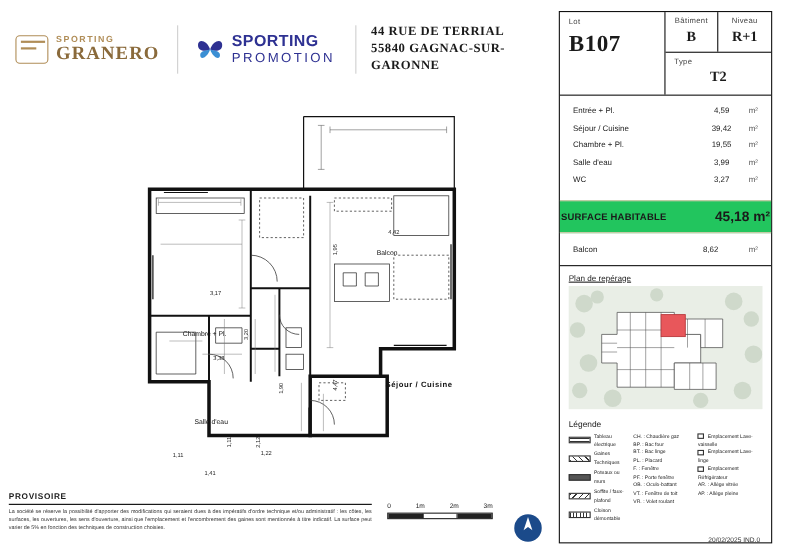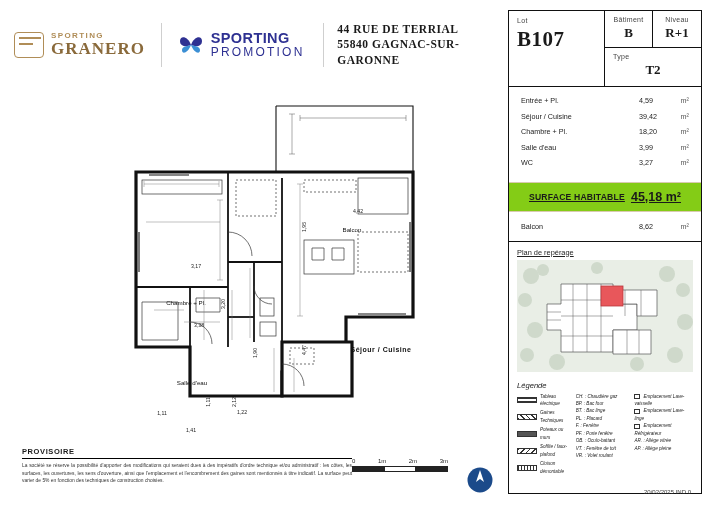--- a/index.html
+++ b/index.html
@@ -35,21 +35,21 @@
   .promo-top { font-size: 14.5px; letter-spacing: .4px; color: #2e3192; font-weight: bold; }
   .promo-bottom { font-size: 12px; letter-spacing: 2.2px; color: #2e3192; }
   .vrule2 { width: 1px; height: 44px; background: #cfcfcf; margin: 0 14px 0 18px; }
   .address { line-height: 1.35; }
   .address div { font-size: 11.5px; font-weight: bold; letter-spacing: .5px; font-family: "Liberation Serif", serif; }
 
   
   .plan-wrap { position: absolute; left: 14px; top: 86px; width: 480px; height: 350px; }
 
   
-  .legal { position: absolute; left: 22px; top: 447px; width: 330px; }
+  .legal { position: absolute; left: 8px; top: 447px; width: 330px; }
   .legal-title { font-size: 7.5px; font-weight: bold; letter-spacing: .6px; border-bottom: 1.2px solid #000; padding-bottom: 2px; margin-bottom: 3px; }
   .legal-body { font-size: 4.9px; line-height: 1.55; color: #333; text-align: justify; }
 
   .scale { position: absolute; left: 352px; top: 458px; width: 96px; }
   .scale-labels { display: flex; font-size: 6px; color: #222; justify-content: space-between; margin-bottom: 2px; padding: 0 0 0 0; }
   .scale-bar { display: flex; height: 6px; border: .7px solid #222; }
   .scale-bar div { flex: 1; border-right: .7px solid #222; }
   .scale-bar div:last-child { border-right: none; }
   .scale-bar .f { background: #222; }
 
@@ -65,43 +65,43 @@
   .big { font-size: 21px; font-weight: bold; letter-spacing: .5px; margin-top: 3px; font-family: "Liberation Serif", serif; }
   .bat-row { display: flex; border-bottom: 1.1px solid #111; }
   .bat-cell { width: 50%; padding: 5px 8px 6px; text-align: left; }
   .bat-cell.first { border-right: 1.1px solid #111; }
   .mid { font-size: 13px; font-weight: bold; text-align: center; margin-top: 2px; font-family: "Liberation Serif", serif; }
   .type-cell { padding: 5px 8px 8px; }
 
   .areas { padding: 9px 12px 6px; border-bottom: 0; }
   .area-row { display: flex; font-size: 7.2px; color: #222; margin-bottom: 6.5px; }
   .area-row .nm { flex: 1; }
-  .area-row .vl { width: 34px; text-align: left; }
+  .area-row .vl { width: 34px; text-align: center; }
   .area-row .un { width: 16px; text-align: right; color: #555; }
 
   .surface {
-    background: #84cc16; margin: 2px 0 0; padding: 7px 20px;
+    background: #22c55e; margin: 2px 0 0; padding: 7px 1px;
     display: flex; justify-content: space-between; align-items: center;
-    border-top: .8px solid #d8cbb0; border-bottom: .8px solid #d8cbb0; text-decoration: underline;
+    border-top: .8px solid #d8cbb0; border-bottom: .8px solid #d8cbb0;
   }
   .surface .lbl { font-size: 8.6px; font-weight: bold; letter-spacing: .2px; }
   .surface .val { font-size: 12.5px; font-weight: bold; }
 
   .balcon-row { padding: 10px 12px 10px; display: flex; font-size: 7.2px; }
   .balcon-row .nm { flex: 1; }
   .balcon-row .vl { width: 34px; text-align: left; }
   .balcon-row .un { width: 16px; text-align: right; color: #555; }
 
   .sep { height: 1.1px; background: #111; }
 
   .repere { padding: 6px 8px 4px; }
   .repere-title { font-size: 7.4px; color: #222; margin-bottom: 3px; text-decoration: underline; }
   .repere-box { height: 112px; background: #e9eee6; position: relative; overflow: hidden; }
 
-  .legende { padding: 5px 8px 6px; font-style: italic; }
+  .legende { padding: 5px 8px 6px; }
   .legende-title { font-size: 7.6px; margin-bottom: 3px; }
   .legende-cols { display: flex; gap: 4px; }
   .lcol { font-size: 4.6px; line-height: 1.62; color: #222; }
   .lcol.c1 { width: 58px; }
   .lcol.c2 { width: 58px; }
   .lcol.c3 { width: 62px; }
   .hatch-row { display: flex; align-items: center; gap: 3px; margin-bottom: 2px; }
   .hatch-sw { width: 20px; height: 6px; border: .6px solid #333; flex: none; }
   .sq { display: inline-block; width: 6px; height: 5px; border: .6px solid #333; margin-right: 3px; vertical-align: middle; }
 
@@ -305,21 +305,21 @@
         <span class="vl">4,59</span>
         <span class="un">m²</span>
       </div>
       <div class="area-row">
         <span class="nm">Séjour / Cuisine</span>
         <span class="vl">39,42</span>
         <span class="un">m²</span>
       </div>
       <div class="area-row">
         <span class="nm">Chambre + Pl.</span>
-        <span class="vl">18,20</span>
+        <span class="vl">19,55</span>
         <span class="un">m²</span>
       </div>
       <div class="area-row">
         <span class="nm">Salle d'eau</span>
         <span class="vl">3,99</span>
         <span class="un">m²</span>
       </div>
       <div class="area-row">
         <span class="nm">WC</span>
         <span class="vl">3,27</span>

